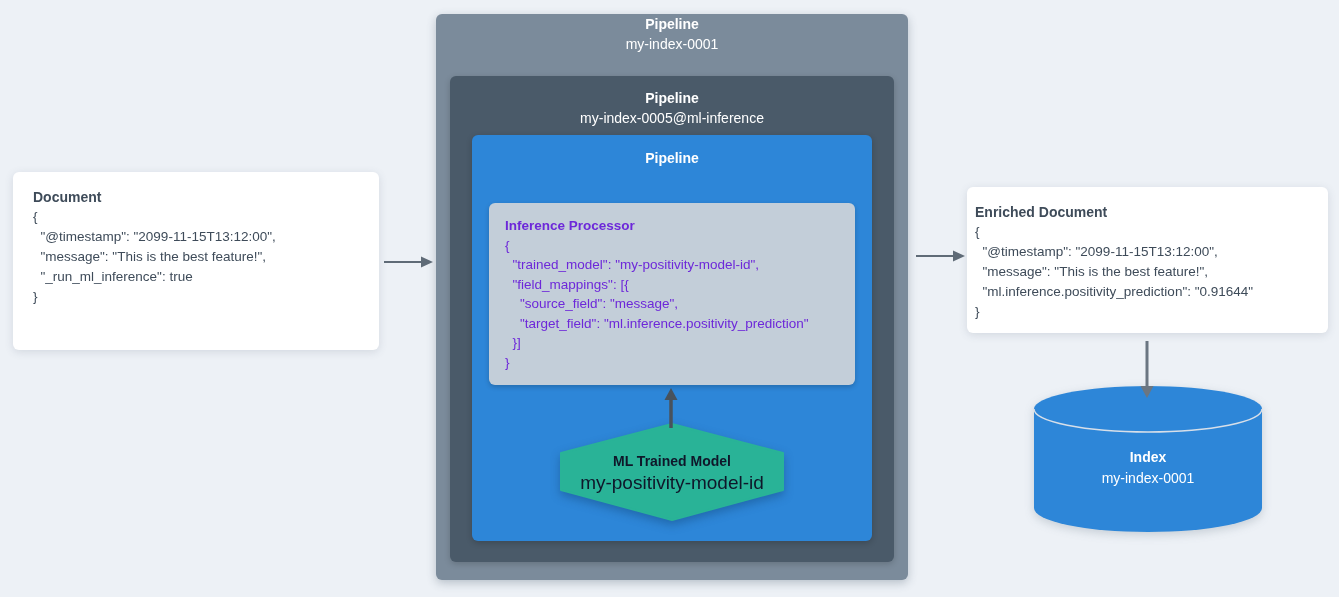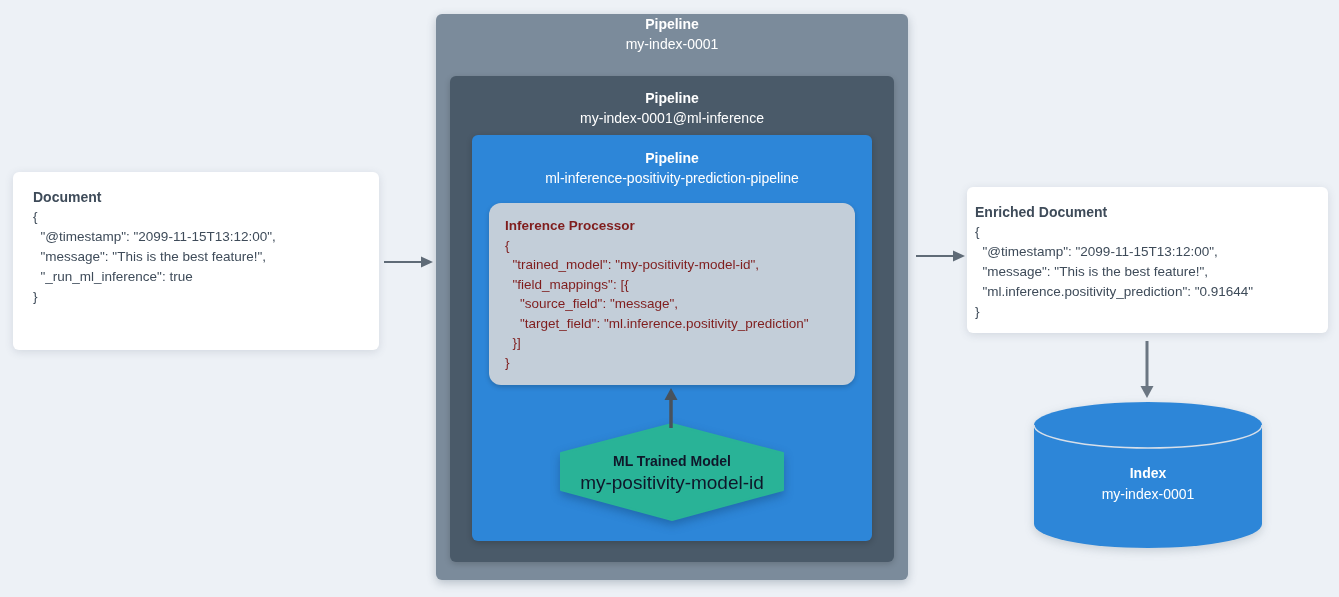--- a/index.html
+++ b/index.html
@@ -52,43 +52,43 @@
     box-shadow: 0 2px 6px rgba(0, 0, 0, 0.18);
   }
   #pipeline-blue {
     position: absolute; left: 22px; top: 59px; width: 400px; height: 406px;
     background: #2d86d8; border-radius: 6px; text-align: center; padding-top: 13px;
     box-shadow: 0 2px 6px rgba(0, 0, 0, 0.20);
   }
 
   #processor-box {
     position: absolute; left: 17px; top: 68px; width: 366px;
-    background: #c3ced9; border-radius: 12px; padding: 13px 16px;
-    text-align: left; color: #7f1d1d;
+    background: #c3ced9; border-radius: 6px; padding: 13px 16px;
+    text-align: left; color: #6d28d9;
     box-shadow: 0 2px 5px rgba(0, 0, 0, 0.20);
   }
   .proc-title { font-weight: bold; font-size: 13.5px; line-height: 19.5px; white-space: pre; }
   .proc-line  { font-size: 13.5px; line-height: 19.5px; white-space: pre; }
 
   
   #hex-wrap {
     position: absolute; left: 88px; top: 288px; width: 224px; height: 98px;
   }
   #hex-wrap svg { display: block; filter: drop-shadow(0 4px 5px rgba(0, 30, 60, 0.28)); }
   .hex-text {
     position: absolute; inset: 0;
     display: flex; flex-direction: column; justify-content: center; align-items: center;
     color: #0f172a; text-align: center;
   }
   .hex-title { font-weight: bold; font-size: 14px; line-height: 21px; }
   .hex-name  { font-size: 19px; line-height: 21px; }
 
   
   #cylinder {
-    position: absolute; left: 1033px; top: 401px; width: 230px; height: 148px;
+    position: absolute; left: 1033px; top: 385px; width: 230px; height: 148px;
   }
   #cylinder svg { display: block; filter: drop-shadow(0 3px 5px rgba(60, 80, 100, 0.22)); }
   .cyl-text {
     position: absolute; left: 0; right: 0; top: 62px;
     text-align: center; color: #fff;
   }
   .cyl-title { font-weight: bold; font-size: 14px; line-height: 21px; }
   .cyl-name  { font-size: 14px; line-height: 21px; }
 
   
@@ -131,25 +131,24 @@
       <div class="code-line">}</div>
     </div>
   </div>
 
   <div id="pipeline-outer">
     <div class="pl-title">Pipeline</div>
     <div class="pl-name">my-index-0001</div>
 
     <div id="pipeline-mid">
       <div class="pl-title">Pipeline</div>
-      <div class="pl-name">my-index-0001@ml-inference</div>
+      <div class="pl-name">my-index-0005@ml-inference</div>
 
       <div id="pipeline-blue">
         <div class="pl-title">Pipeline</div>
-        <div class="pl-name">ml-inference-positivity-prediction-pipeline</div>
 
         <div id="processor-box">
           <div class="proc-title">Inference Processor</div>
           <div class="proc-line">{</div>
           <div class="proc-line">  "trained_model": "my-positivity-model-id",</div>
           <div class="proc-line">  "field_mappings": [{</div>
           <div class="proc-line">    "source_field": "message",</div>
           <div class="proc-line">    "target_field": "ml.inference.positivity_prediction"</div>
           <div class="proc-line">  }]</div>
           <div class="proc-line">}</div>

